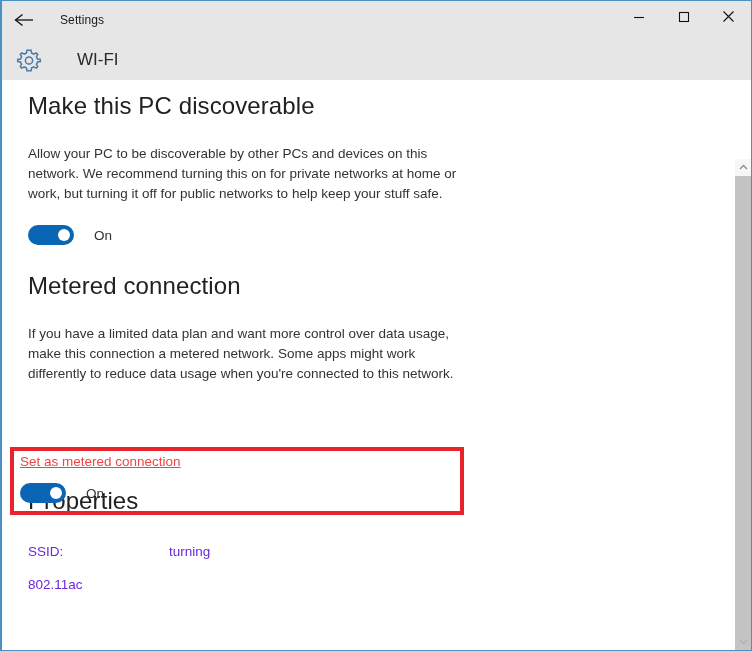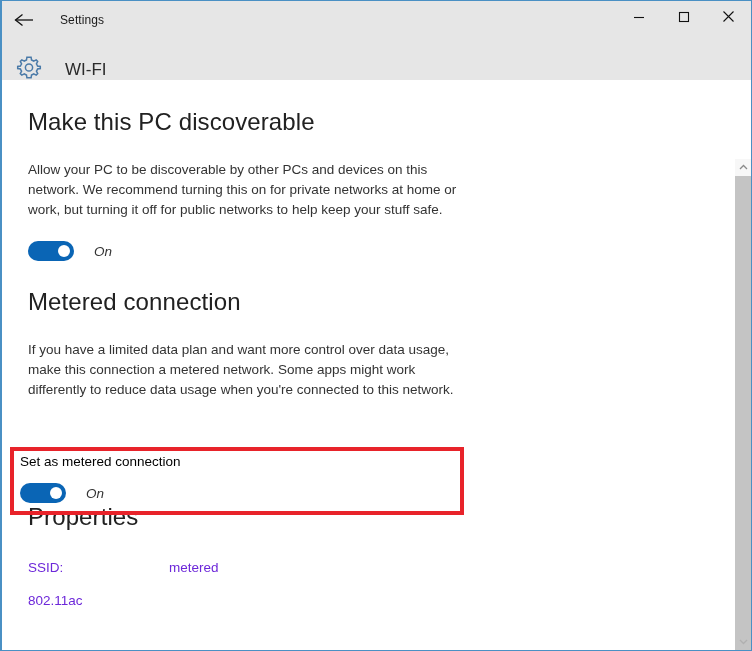--- a/index.html
+++ b/index.html
@@ -66,21 +66,22 @@
   .caption-btn svg { display: block; }
 
   
   .page-header {
     position: absolute;
     left: 0; top: 38px;
     width: 100%;
     height: 41px;
     background: #e6e6e6;
     display: flex;
-    align-items: flex-end;
+    align-items: center;
+    gap: 12px;
   }
   .gear-wrap {
     width: 50px;
     display: flex;
     align-items: center;
     justify-content: center;
     margin-left: 2px;
   }
   .gear-wrap svg { display: block; }
   .page-title {
@@ -103,21 +104,21 @@
     padding: 0 0 0 26px;
   }
 
   h2.section-heading {
     font-size: 24px;
     font-weight: 400;
     color: #212121;
     margin: 0;
     letter-spacing: 0.1px;
   }
-  .heading-discoverable { padding-top: 28px; }
+  .heading-discoverable { padding-top: 12px; }
   .heading-metered { padding-top: 27px; }
   .heading-properties { padding-top: 25px; }
 
   p.body-text {
     font-size: 13.5px;
     line-height: 20px;
     color: #333333;
     margin: 0;
     max-width: 447px;
   }
@@ -146,43 +147,43 @@
     left: 30px;
     width: 12px;
     height: 12px;
     border-radius: 50%;
     background: #ffffff;
   }
   .toggle-label {
     font-size: 13.5px;
     color: #333333;
     margin-left: 20px;
-    font-style: italic;
   }
 
   
   .highlight-box {
     position: absolute;
     left: 8px;
     top: 367px;
     width: 454px;
     height: 68px;
     border: 4px solid #e8232a;
     box-sizing: border-box;
     background: transparent;
   }
   .metered-setting {
     position: absolute;
     left: 18px;
     top: 374px;
   }
   .metered-setting .setting-label {
     font-size: 13.5px;
-    color: #000000;
+    color: #ef4444;
     display: block;
+    text-decoration: underline;
   }
   .metered-setting .toggle-row { padding-top: 14px; }
 
   
   .prop-row {
     display: flex;
     font-size: 13.5px;
     color: #6d28d9;
   }
   .prop-row-ssid { padding-top: 29px; }
@@ -292,21 +293,21 @@
 
       <h2 class="section-heading heading-metered">Metered connection</h2>
       <p class="body-text body-metered">If you have a limited data plan and want more control over data usage, make this connection a metered network. Some apps might work differently to reduce data usage when you're connected to this network.</p>
 
       <div style="height:78px"></div>
 
       <h2 class="section-heading heading-properties">Properties</h2>
 
       <div class="prop-row prop-row-ssid">
         <span class="prop-label">SSID:</span>
-        <span class="prop-value">metered</span>
+        <span class="prop-value">turning</span>
       </div>
       <div class="prop-row prop-row-protocol">
         <span class="prop-value">802.11ac</span>
       </div>
 
     </div>
 
     <div class="metered-setting">
       <span class="setting-label">Set as metered connection</span>
       <div class="toggle-row">

